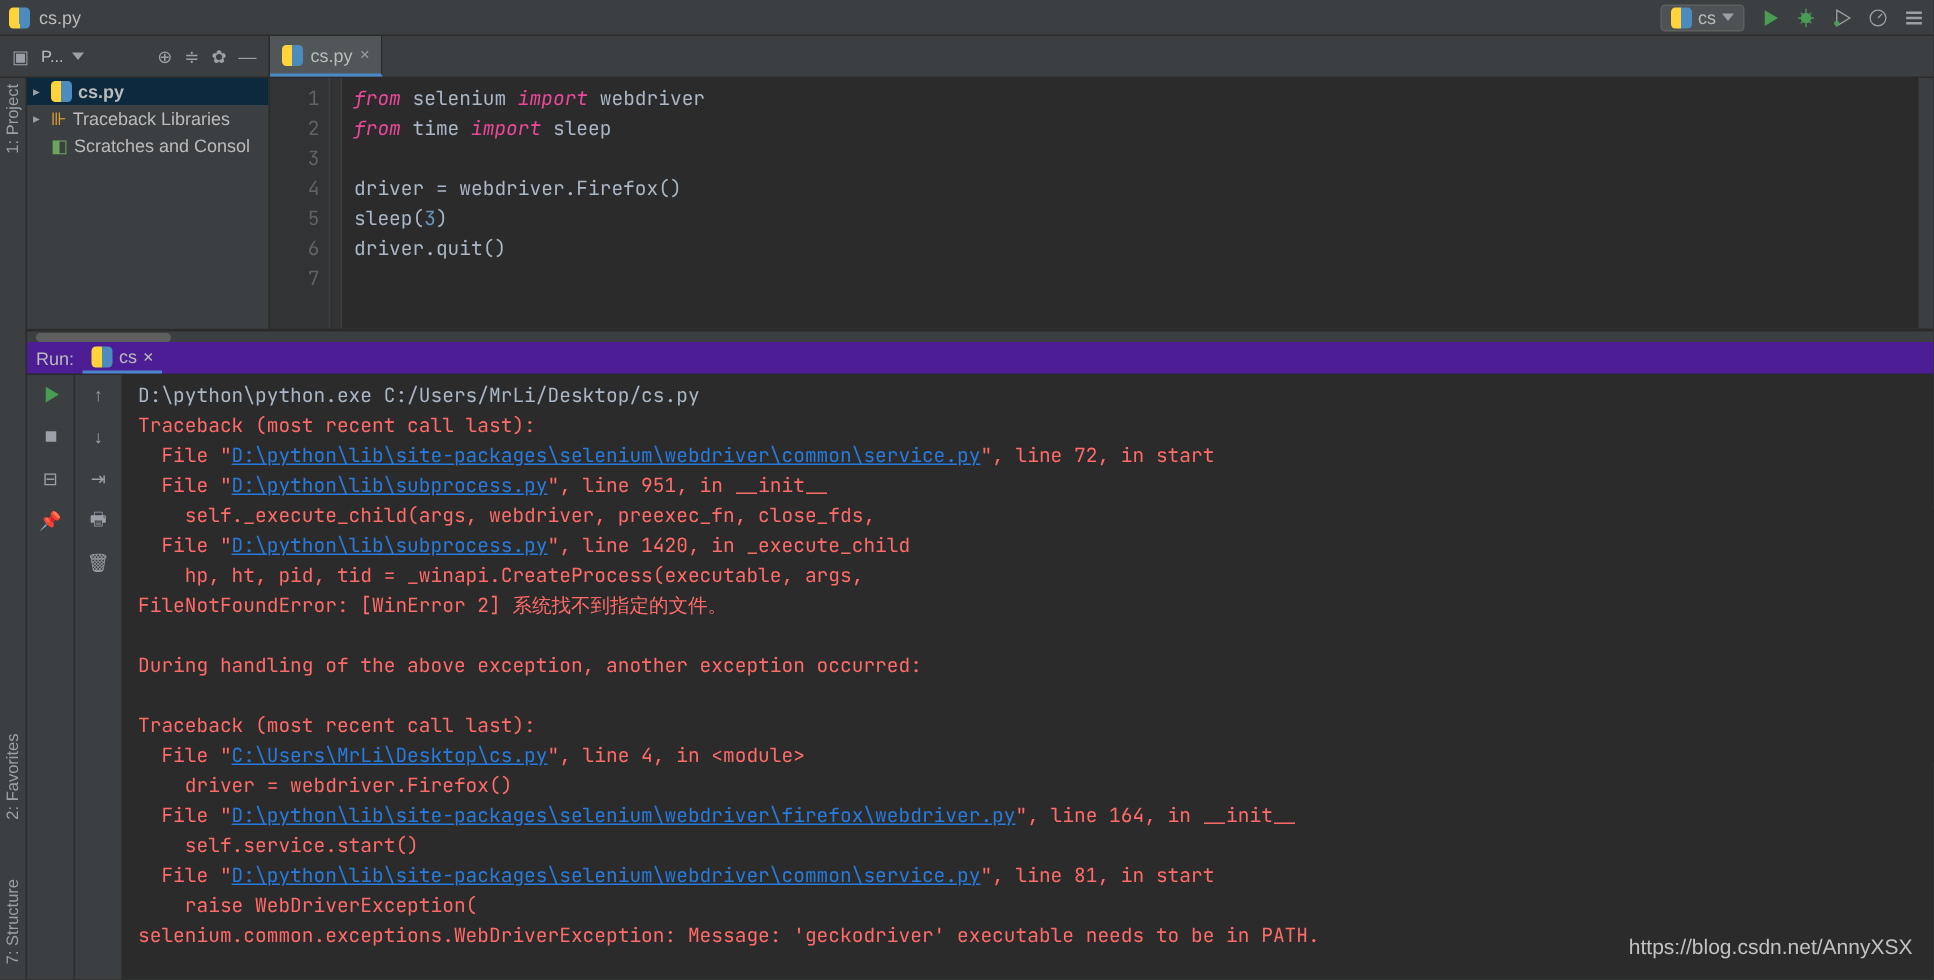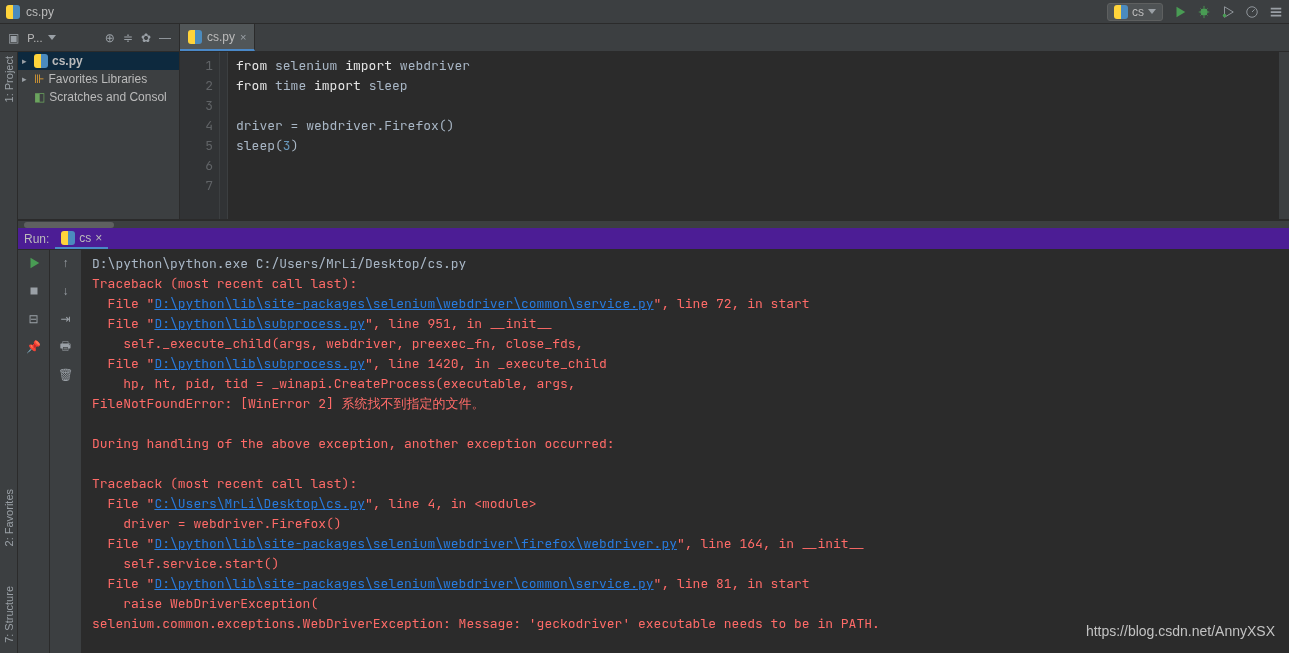--- a/index.html
+++ b/index.html
@@ -29,21 +29,21 @@
 .project-tree { width:162px; background:#3c3f41; border-right:1px solid #2b2b2b; overflow:hidden; }
 .tree-row { display:flex; align-items:center; gap:4px; padding:2px 4px; font-size:12px; cursor:pointer; }
 .tree-row.sel { background:#0d293e; }
 .tree-row .tri { width:8px; color:#9aa0a6; font-size:9px; }
 .editor { flex:1; background:#2b2b2b; display:flex; font-family:"JetBrains Mono",Consolas,monospace; font-size:13px; }
 .gutter { width:40px; background:#313335; color:#606366; text-align:right; padding:4px 6px 0 0; line-height:20px; border-right:1px solid #3c3f41; }
 .gutter div { height:20px; }
 .gutter-strip { width:8px; background:#313335; border-right:1px solid #3c3f41; }
 .code { flex:1; padding:4px 0 0 8px; line-height:20px; }
 .code .ln { height:20px; white-space:pre; }
-.kw { color:#e5e5e5; }
+.kw { color:#ec4899;font-style:italic; }
 .str { color:#6a8759; }
 .num { color:#6897bb; }
 .lnk { color:#287bde; text-decoration:underline; }
 .plain { color:#a9b7c6; }
 .scroll-track { width:10px; background:#3c3f41; }
 .lower { flex:1; display:flex; flex-direction:column; background:#2b2b2b; min-height:0; }
 .run-header { height:22px; background:#4c1d95; display:flex; align-items:center; padding:0 6px; border-bottom:1px solid #2b2b2b; gap:6px; }
 .run-tab { display:flex; align-items:center; gap:4px; padding:2px 6px; border-bottom:2px solid #4a88c7; }
 .run-body { flex:1; display:flex; min-height:0; }
 .run-tools { width:32px; display:flex; flex-direction:column; align-items:center; gap:14px; padding-top:6px; background:#3c3f41; border-right:1px solid #2b2b2b; }
@@ -131,21 +131,21 @@
   <div class="upper">
     <div class="project-tree">
       <div class="tree-row sel">
         <span class="tri">▸</span>
         <span class="py-icon"></span>
         <span style="font-weight:bold;">cs.py</span>
       </div>
       <div class="tree-row">
         <span class="tri">▸</span>
         <span style="color:#f0a732;">⊪</span>
-        <span>Favorites Libraries</span>
+        <span>Traceback Libraries</span>
       </div>
       <div class="tree-row">
         <span class="tri"></span>
         <span style="color:#6ba45e;">◧</span>
         <span>Scratches and Consol</span>
       </div>
     </div>
     <div class="editor">
       <div class="gutter" id="gutter">
           <div>1</div>
@@ -156,20 +156,21 @@
           <div>6</div>
           <div>7</div>
         </div>
       <div class="gutter-strip"></div>
       <div class="code" id="code">
           <div class="ln"><span class="kw">from</span><span class="plain"> selenium </span><span class="kw">import</span><span class="plain"> webdriver</span></div>
           <div class="ln"><span class="kw">from</span><span class="plain"> time </span><span class="kw">import</span><span class="plain"> sleep</span></div>
           <div class="ln"><span class="plain"></span></div>
           <div class="ln"><span class="plain">driver = webdriver.Firefox()</span></div>
           <div class="ln"><span class="plain">sleep(</span><span class="num">3</span><span class="plain">)</span></div>
+          <div class="ln"><span class="plain">driver.quit()</span></div>
         </div>
       <div class="scroll-track"></div>
     </div>
   </div>
 
   <div class="hscroll">
       <div class="hscroll-thumb"></div>
     </div>
 
   <div class="lower">

